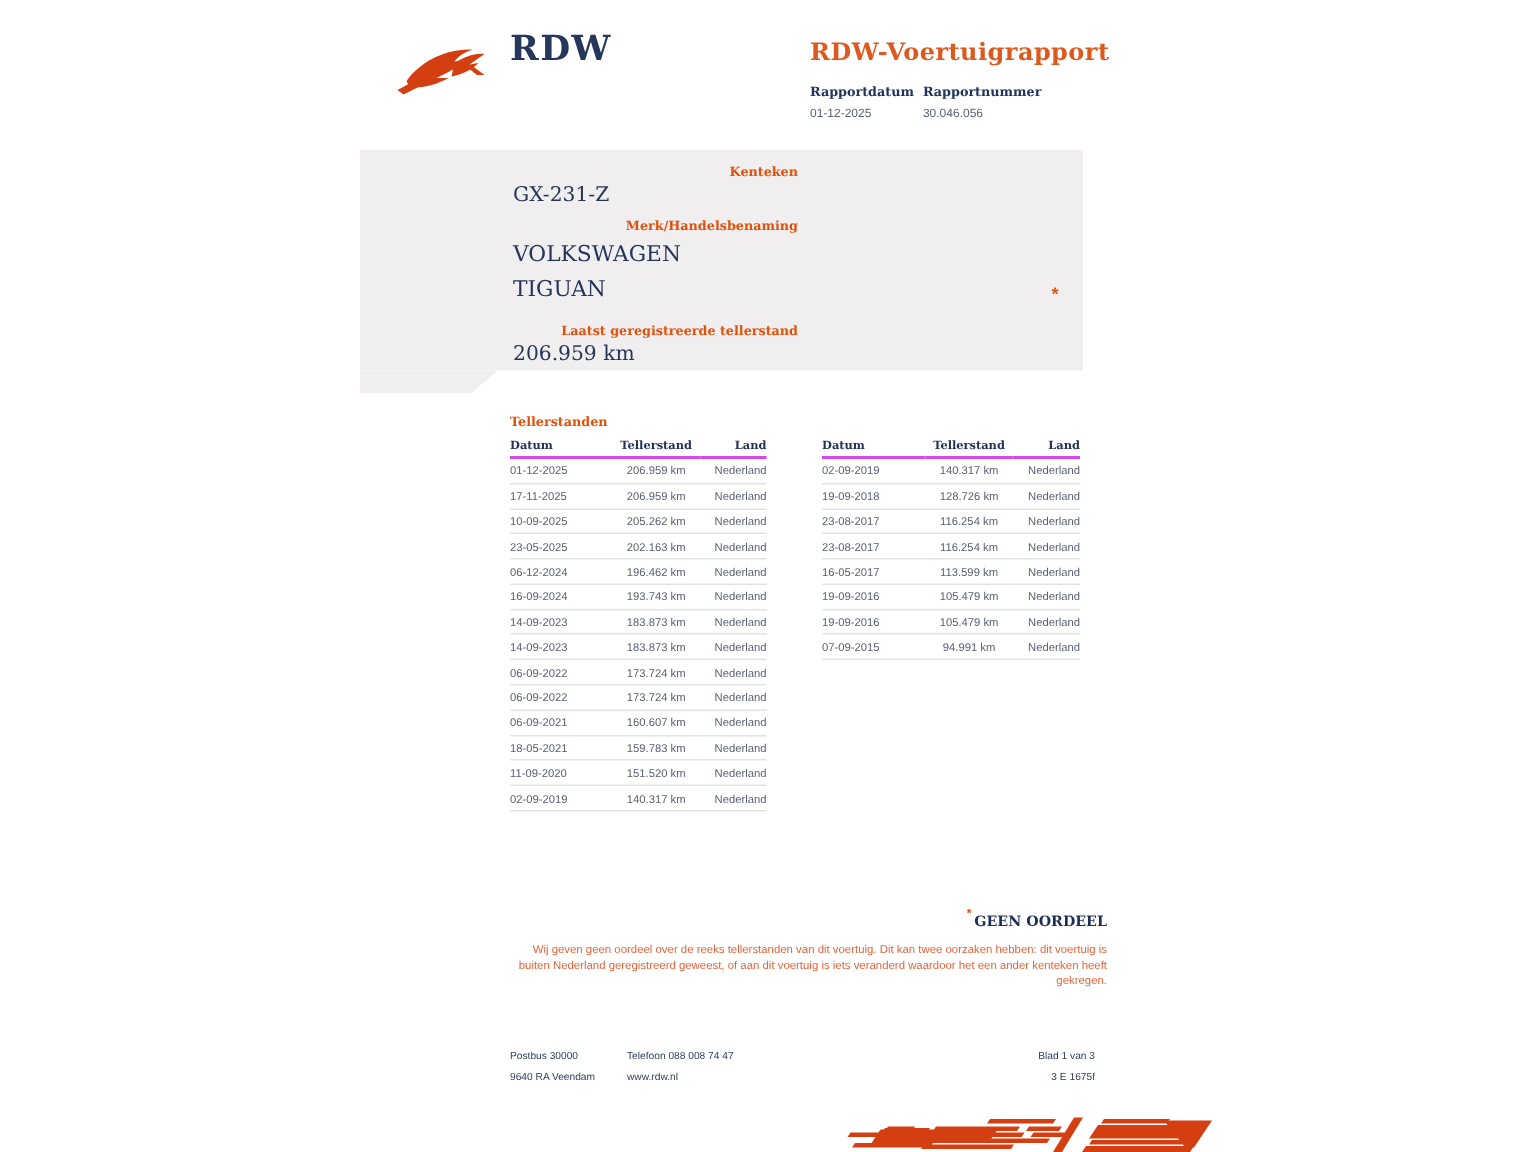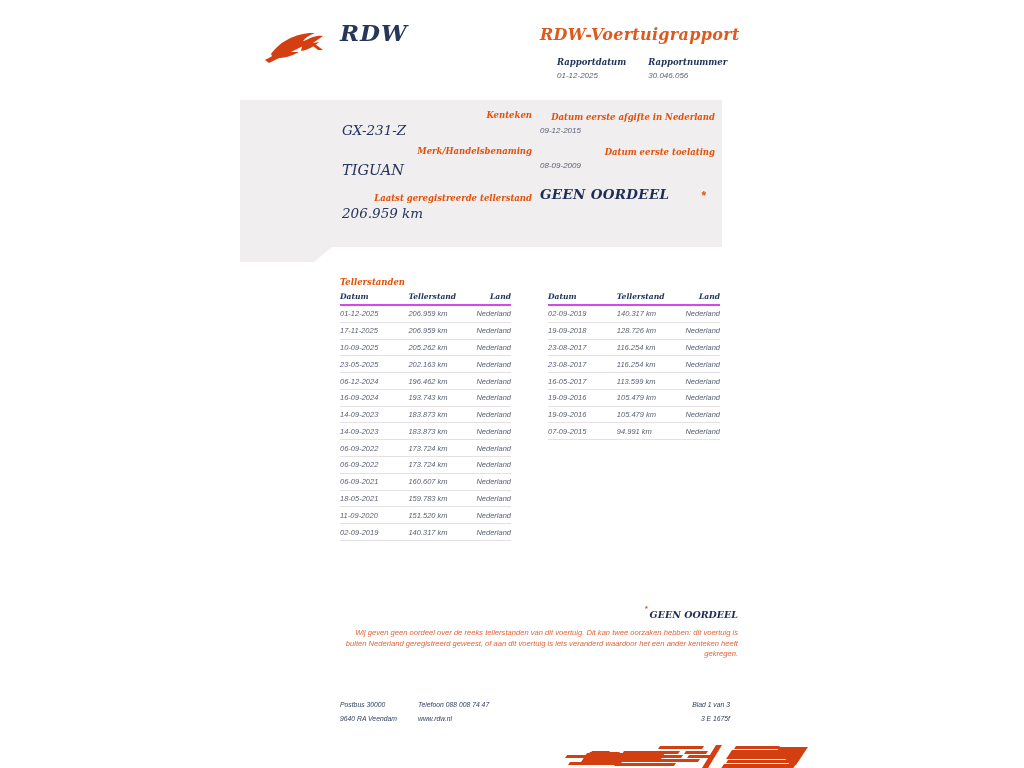--- a/index.html
+++ b/index.html
@@ -1,28 +1,28 @@
 <!DOCTYPE html>
 <html><head>
 <meta charset="utf-8">
 <style>
   * { margin:0; padding:0; box-sizing:border-box; }
   html,body { background:#ffffff; }
   .page {
     position:relative; width:889px; height:768px; background:#ffffff;
-    font-family:"Liberation Sans", sans-serif; overflow:hidden;font-style:italic;
+    font-family:"Liberation Sans", sans-serif; overflow:hidden;
   }
 
   
   .logo-wrap { position:absolute; left:257px; top:26px; width:78px; height:42px; }
   .wordmark { position:absolute; left:340px; top:19px; font-family:"DejaVu Serif", serif;
     font-size:23px; font-weight:600; color:#27375B; letter-spacing:1px; }
   .report-title { position:absolute; left:540px; top:25px; font-family:"DejaVu Serif", serif;
     font-size:16px; font-weight:700; color:#DD5A1E; letter-spacing:0.3px; }
-  .meta-row { position:absolute; left:557px; top:57px; display:flex; gap:22px; }
+  .meta-row { position:absolute; left:540px; top:57px; display:flex; gap:6px; }
   .meta-label { font-family:"DejaVu Serif", serif; font-weight:700; font-size:8.5px; color:#22325A; }
   .meta-value { font-size:8px; color:#5A6175; margin-top:4px; }
 
   
   .summary-box { position:absolute; left:240px; top:100px; width:482px; height:147px;
     background:#F0EEEF; }
   .summary-tail { position:absolute; left:240px; top:247px; width:92px; height:15px;
     background:#F0EEEF; clip-path:polygon(0 0, 100% 0, calc(100% - 18px) 100%, 0 100%); }
   .box-label { font-family:"DejaVu Serif", serif; font-weight:700; font-size:8.5px; color:#E2510A;text-align:right; }
   .box-value-lg { font-family:"DejaVu Serif", serif; font-size:13.5px; color:#24345B; }
@@ -34,21 +34,21 @@
   .oordeel-star { position:absolute; left:701px; top:189px; color:#E2510A; font-size:12px; font-weight:700; }
 
   
   .section-heading { position:absolute; left:340px; top:277px; font-family:"DejaVu Serif", serif;
     font-weight:700; font-size:8.5px; color:#E2510A; }
   table.meter { border-collapse:collapse; table-layout:fixed; }
   .table-left  { position:absolute; left:340px; top:290px; width:171px; }
   .table-right { position:absolute; left:548px; top:290px; width:172px; }
   table.meter th { font-family:"DejaVu Serif", serif; font-weight:700; font-size:7.6px; color:#22325A;
     text-align:left; padding:2px 0 3px 0; border-bottom:2px solid #d946ef; }
-  table.meter th:nth-child(2), table.meter td:nth-child(2) { text-align:left; }
+  table.meter th:nth-child(2), table.meter td:nth-child(2) { text-align:center; }
   table.meter th:nth-child(3), table.meter td:nth-child(3) { text-align:right;margin-top:35px; }
   table.meter td { font-size:7.5px; color:#5A6175; padding:3.4px 0;
     border-bottom:1px solid #E3E1E5; white-space:nowrap; }
   table.meter col.c1 { width:40%; } table.meter col.c2 { width:34%; } table.meter col.c3 { width:26%; }
 
   
   .footnote { position:absolute; left:340px; top:604px; width:398px;text-align:right; }
   .footnote-title { font-family:"DejaVu Serif", serif; font-weight:700; font-size:9.5px; color:#1E2D55; }
   .footnote-marker { color:#E2510A; font-size:8px; font-weight:700; vertical-align:top; margin-right:2px; }
   .footnote-text { margin-top:6px; font-size:7.6px; line-height:10.5px; color:#E4633A; }
@@ -92,33 +92,27 @@
   </div>
 
   <div class="summary-box"></div>
   <div class="summary-tail"></div>
 
   <div class="summary-left">
     <div class="box-label">Kenteken</div>
     <div class="box-value-lg" style="margin:2px 0 8px 0;">GX-231-Z</div>
     <div class="box-label">Merk/Handelsbenaming</div>
     <div class="box-value-lg" style="margin-top:3px; font-size:14.5px; line-height:23px;">
+      <div>VOLKSWAGEN</div>
       <div>TIGUAN</div>
     </div>
     <div class="box-label" style="margin-top:11px;">Laatst geregistreerde tellerstand</div>
     <div class="box-value-lg" style="margin-top:2px;">206.959 km</div>
   </div>
 
-  <div class="summary-right">
-    <div class="box-label">Datum eerste afgifte in Nederland</div>
-    <div class="box-value-sm" style="margin:4px 0 12px 0;">09-12-2015</div>
-    <div class="box-label">Datum eerste toelating</div>
-    <div class="box-value-sm" style="margin:4px 0 16px 0;">08-09-2009</div>
-    <div class="oordeel">GEEN OORDEEL</div>
-  </div>
   <div class="oordeel-star">*</div>
 
   <div class="section-heading">Tellerstanden</div>
 
   <table class="meter table-left">
     <colgroup>
         <col class="c1">
         <col class="c2">
         <col class="c3">
       </colgroup>

